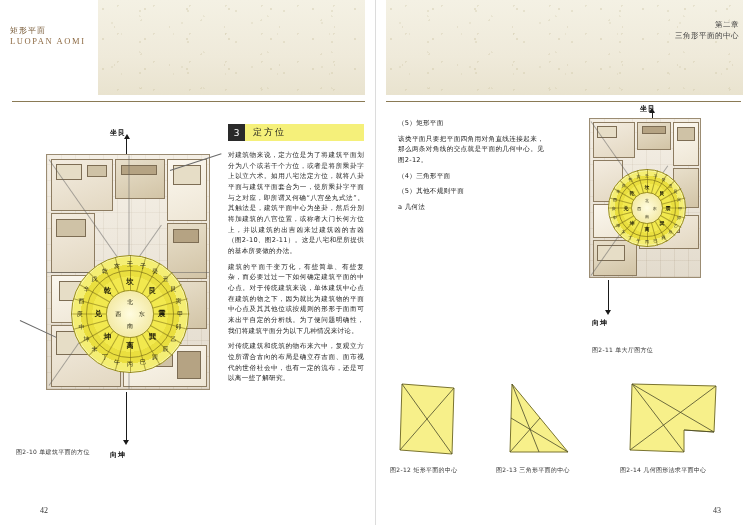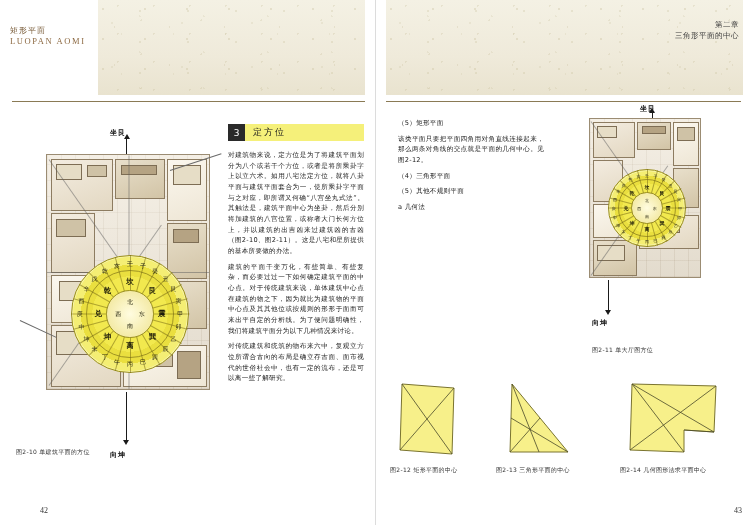--- a/index.html
+++ b/index.html
@@ -141,21 +141,21 @@
   .fig-cap { position:absolute; font-size:6px; color:#333; letter-spacing:.3px; }
 
   
   .geo { position:absolute; }
   .geo svg { display:block; }
   .folio {
     position:absolute; bottom:10px; font-size:8px; color:#333;
     font-family:"Liberation Serif", serif;
   }
   .folio.left { left:14px;margin-left:26px; }
-  .folio.right { right:11px; }
+  .folio.right { right:32px; }
 </style>
 </head>
 <body>
 
 <div class="spread">
 
   <div class="page page-left">
 
     <div class="topband left"></div>
     <div class="hrule left"></div>

